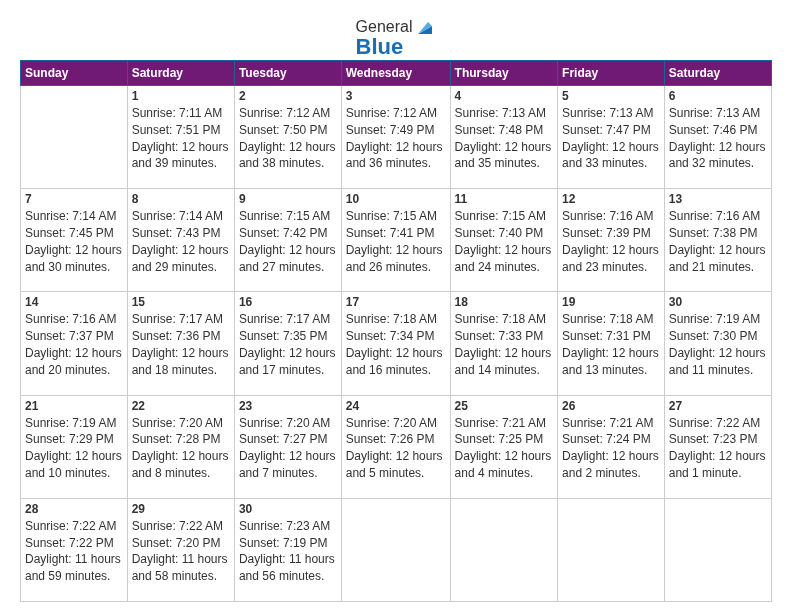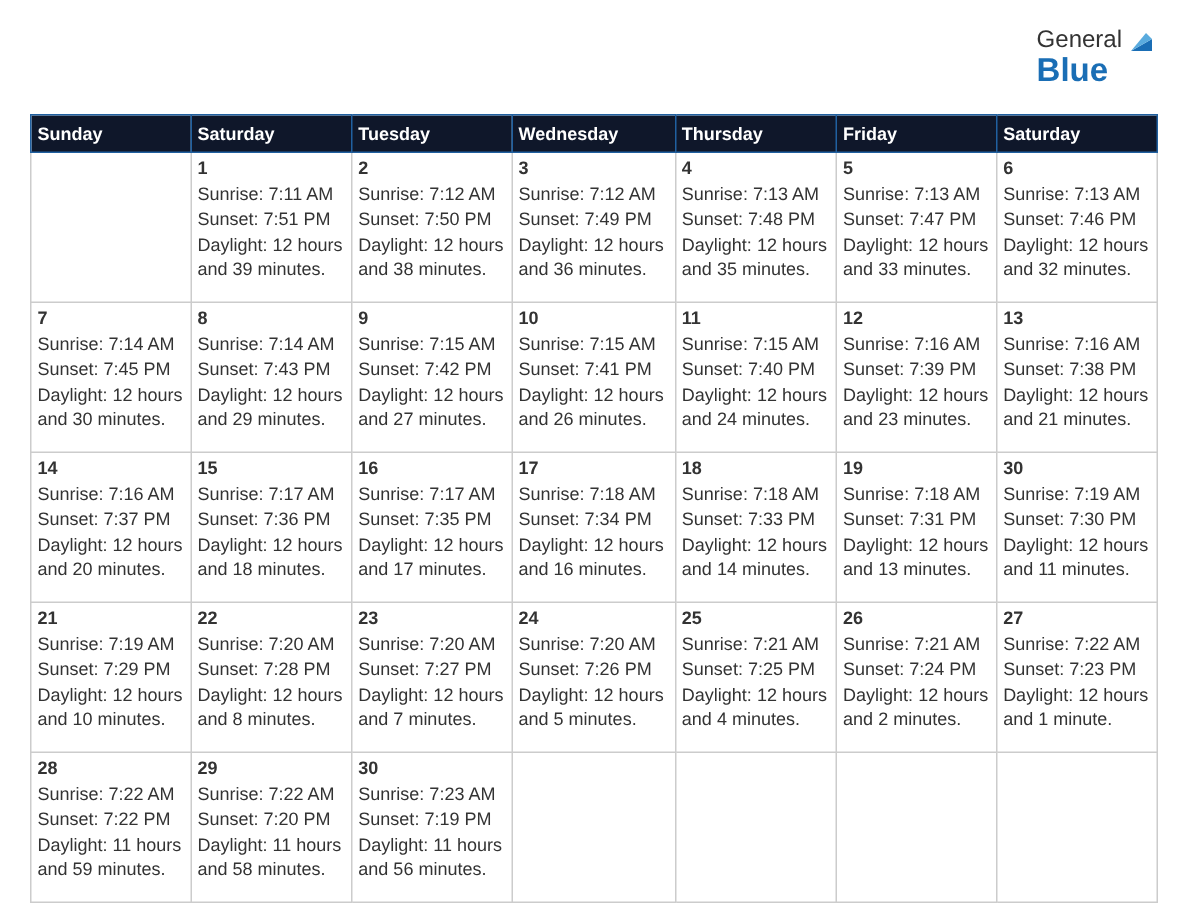--- a/index.html
+++ b/index.html
@@ -13,22 +13,22 @@
     .page {
       width: 792px;
       height: 612px;
       padding: 16px 20px 10px 20px;
       display: flex;
       flex-direction: column;
     }
     .header {
       display: flex;
       align-items: flex-start;
-      justify-content: flex-end;
-      margin-bottom: 16px;
+      justify-content: center;
+      margin-bottom: 0;
     }
     .logo {
       display: flex;
       align-items: center;
     }
     .logo-general { color: #333; }
     .logo-blue { color: #1a6eb5; }
     .logo-icon {
       width: 22px;
       height: 22px;
@@ -46,21 +46,21 @@
       font-size: 14px;
       color: #555;
     }
     .calendar {
       width: 100%;
       border-collapse: collapse;
       flex: 1;
       font-size: 10px;
     }
     .calendar thead th {
-      background-color: #0f172a;
+      background-color: #701a75;
       color: #fff;
       padding: 5px 4px;
       text-align: left;
       font-size: 12px;
       font-weight: 600;
       border: 1px solid #2060a0;
     }
     .calendar tbody td {
       border: 1px solid #ccc;
       vertical-align: top;

